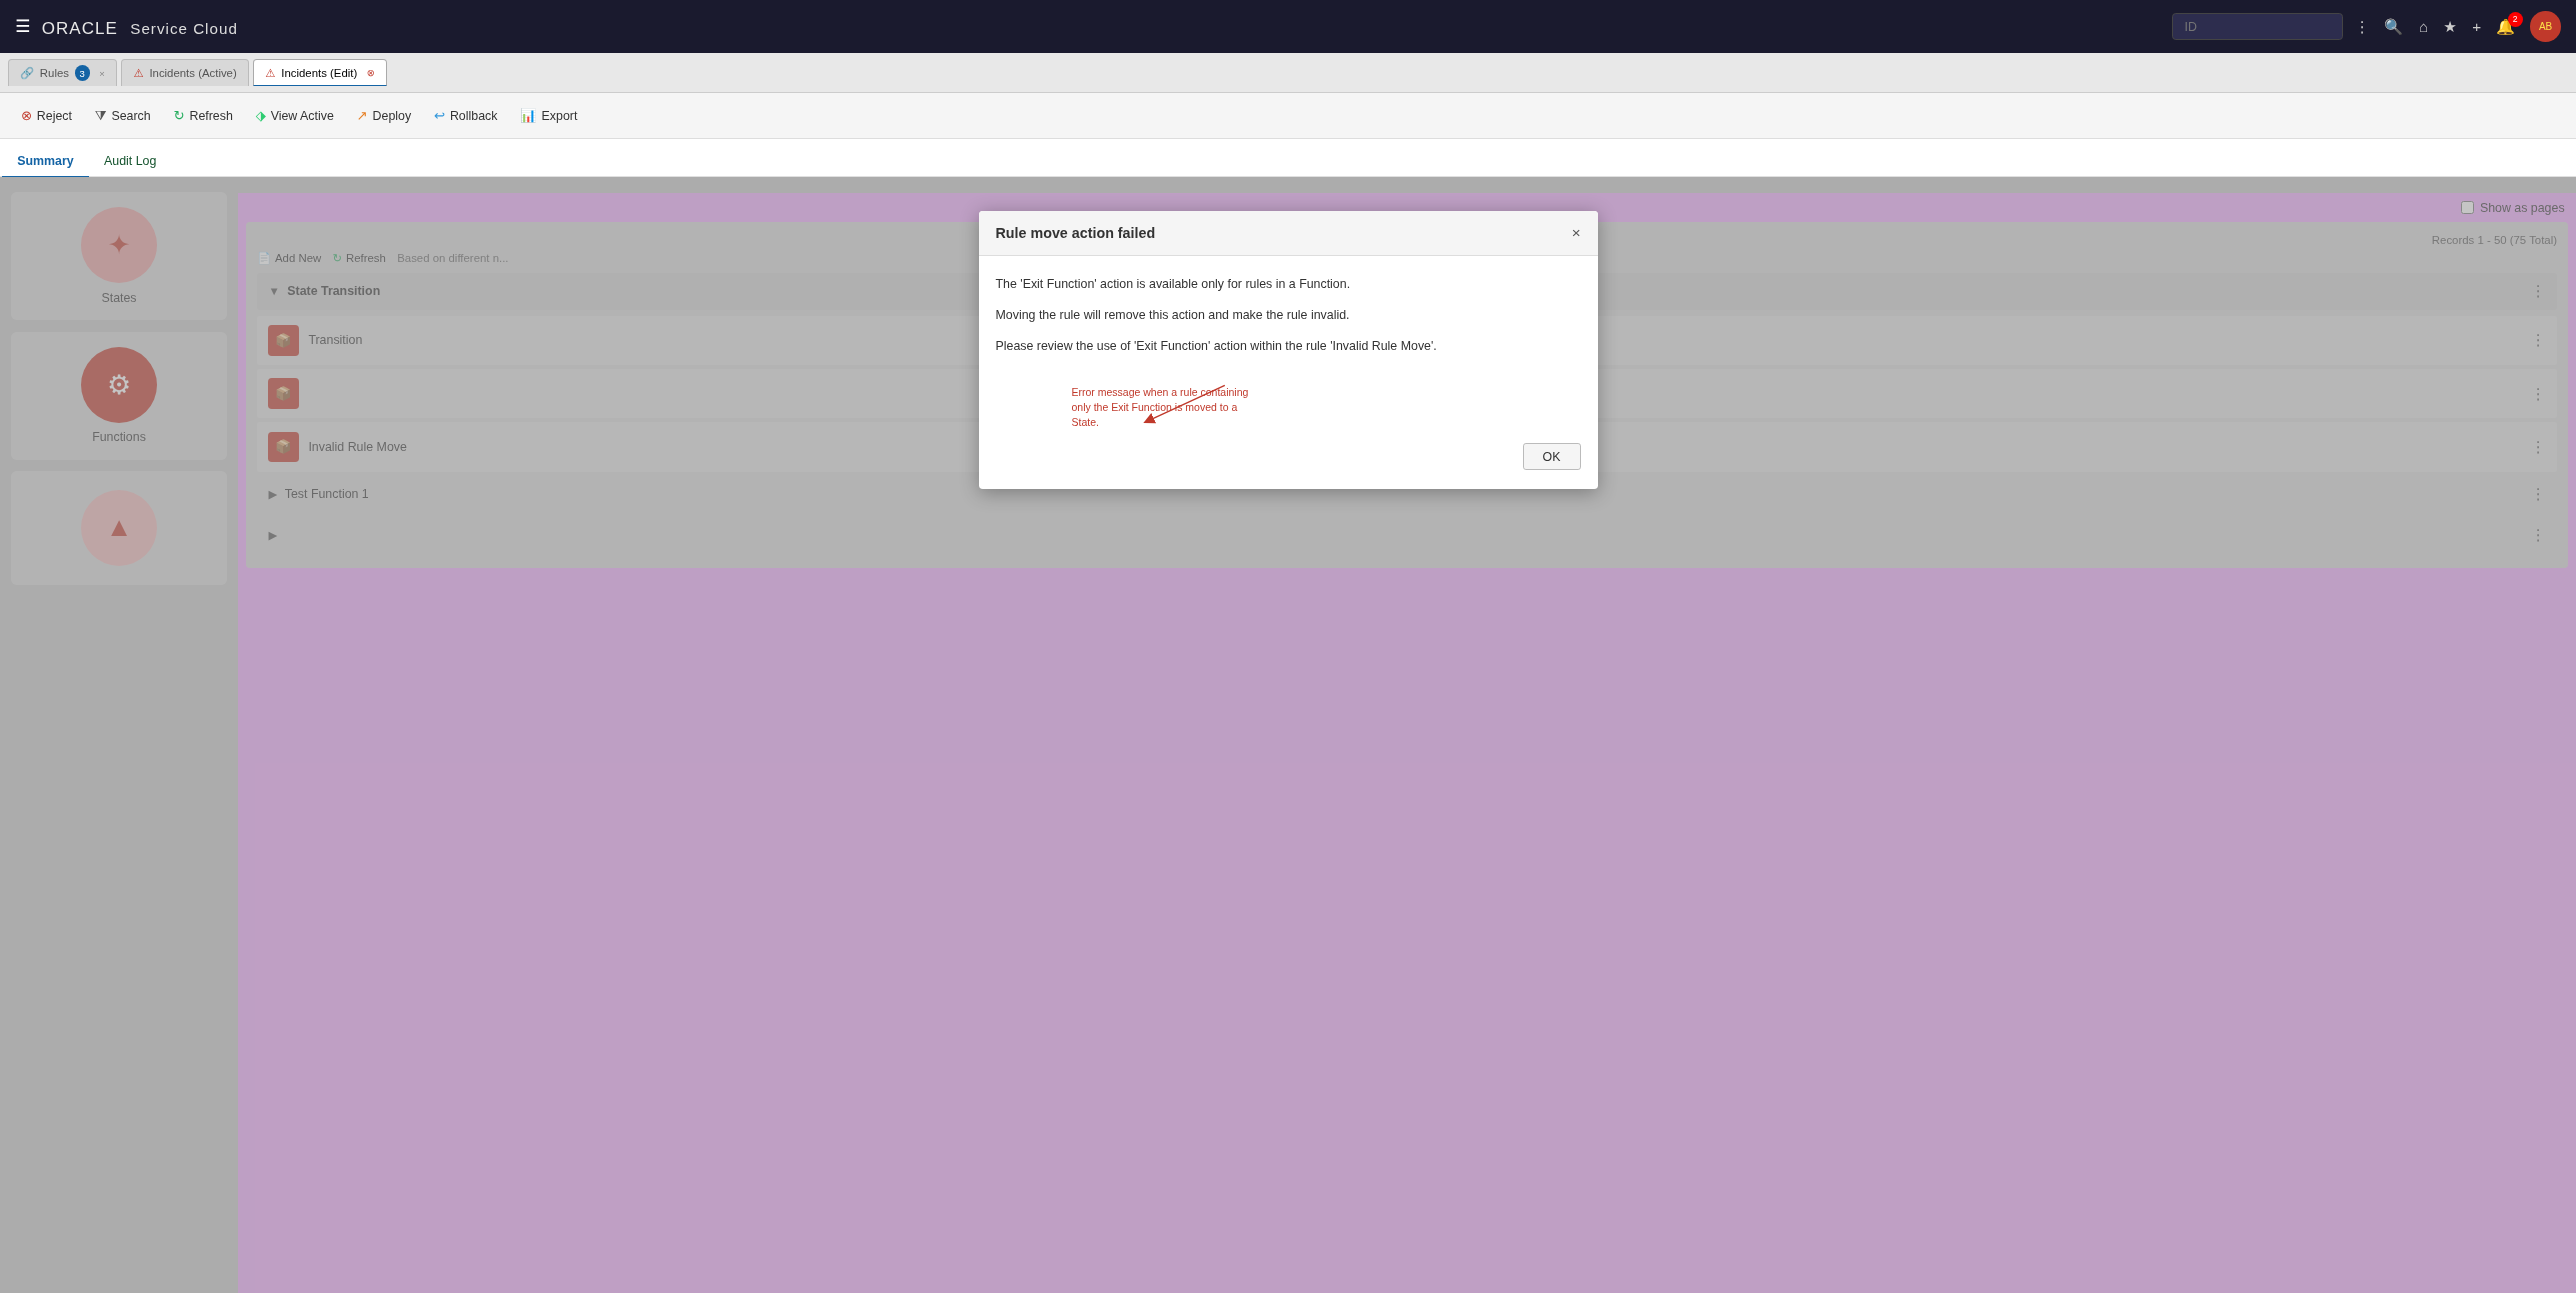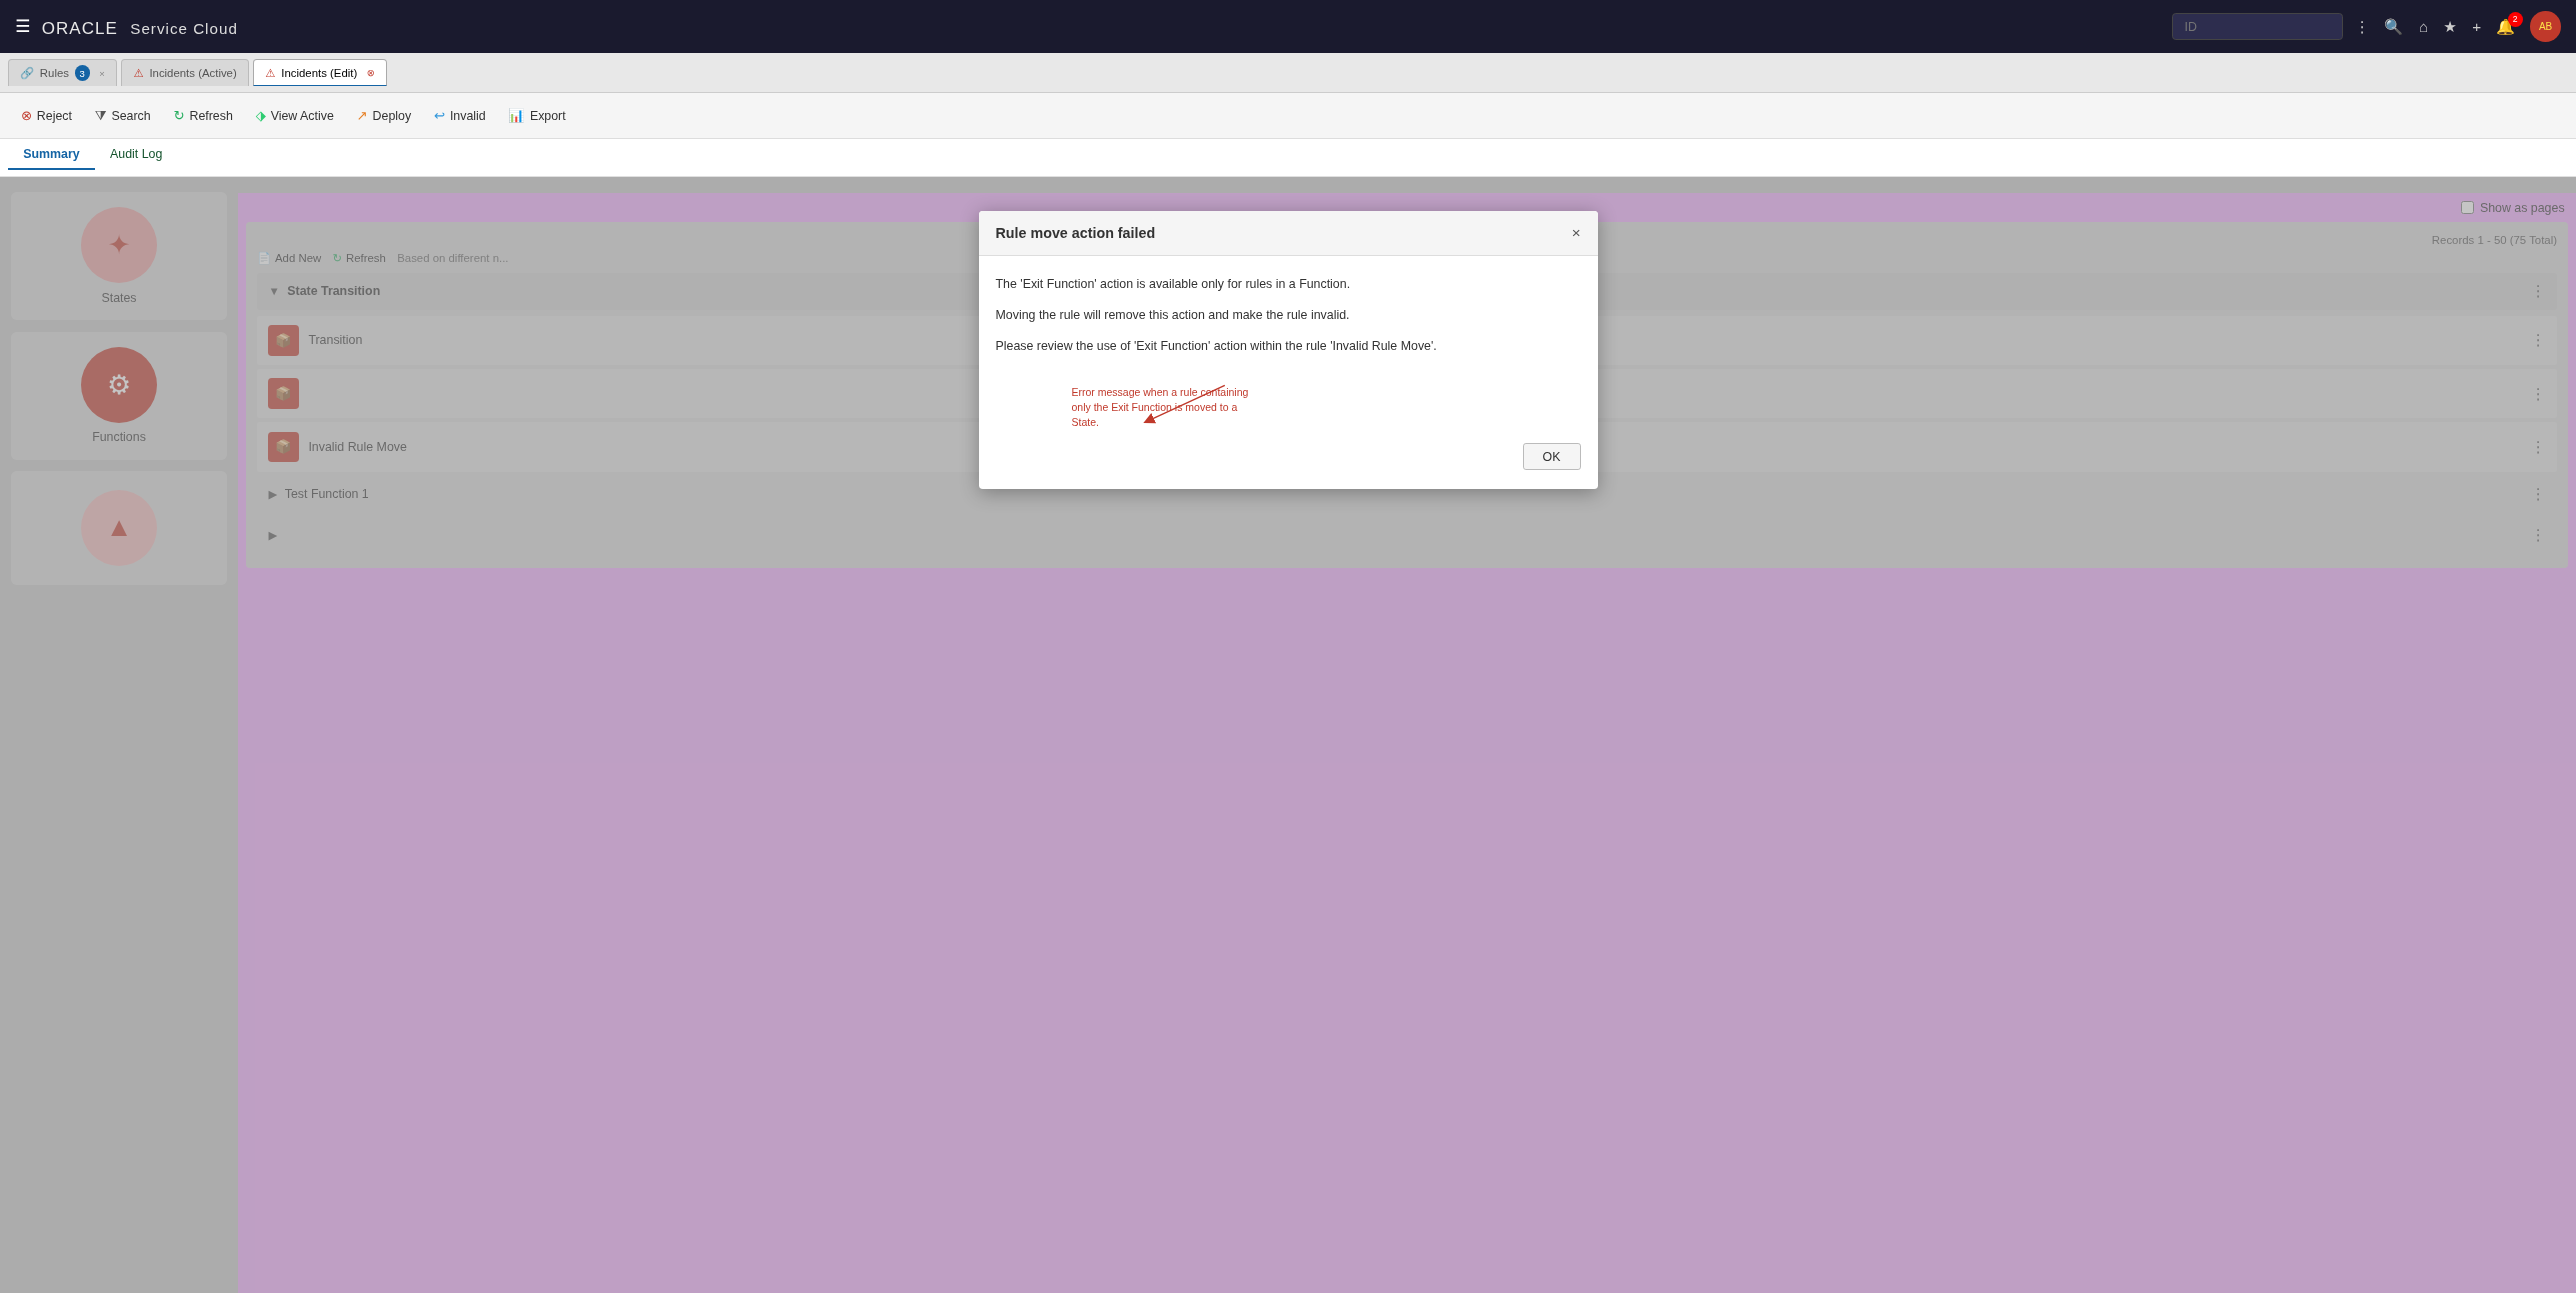--- a/index.html
+++ b/index.html
@@ -70,22 +70,22 @@
     .toolbar-btn.reject .btn-icon { color: #c0392b; }
     .toolbar-btn.search .btn-icon { color: #555; }
     .toolbar-btn.refresh .btn-icon { color: #27ae60; }
     .toolbar-btn.viewactive .btn-icon { color: #2ecc71; }
     .toolbar-btn.deploy .btn-icon { color: #e67e22; }
     .toolbar-btn.rollback .btn-icon { color: #3498db; }
     .toolbar-btn.export .btn-icon { color: #7f8c8d; }
 
     
     .sub-tabs {
-      background: white; display: flex; align-items: flex-start;
-      padding: 0 8px; border-bottom: 1.9px solid #e0e0e0; height: 38px;
+      background: white; display: flex; align-items: flex-end;
+      padding: 0 2px; border-bottom: 1.9px solid #e0e0e0; height: 38px;
     }
     .sub-tab {
       padding: 7.6px 15.2px; cursor: pointer; font-size: 12.4px;
       color: #14532d; border-bottom: 2.9px solid transparent; margin-bottom: -1.9px;
     }
     .sub-tab.active {
       color: #1464a5; border-bottom: 2.9px solid #1464a5; font-weight: 600;
     }
 
     
@@ -265,21 +265,21 @@
   <button class="toolbar-btn viewactive">
     <span class="btn-icon">⬗</span>
     <span>View Active</span>
   </button>
   <button class="toolbar-btn deploy">
     <span class="btn-icon">↗</span>
     <span>Deploy</span>
   </button>
   <button class="toolbar-btn rollback">
     <span class="btn-icon">↩</span>
-    <span>Invalid</span>
+    <span>Rollback</span>
   </button>
   <button class="toolbar-btn export">
     <span class="btn-icon">📊</span>
     <span>Export</span>
   </button>
 </div>
 
 <div class="sub-tabs">
   <div class="sub-tab active">Summary</div>
   <div class="sub-tab">Audit Log</div>

